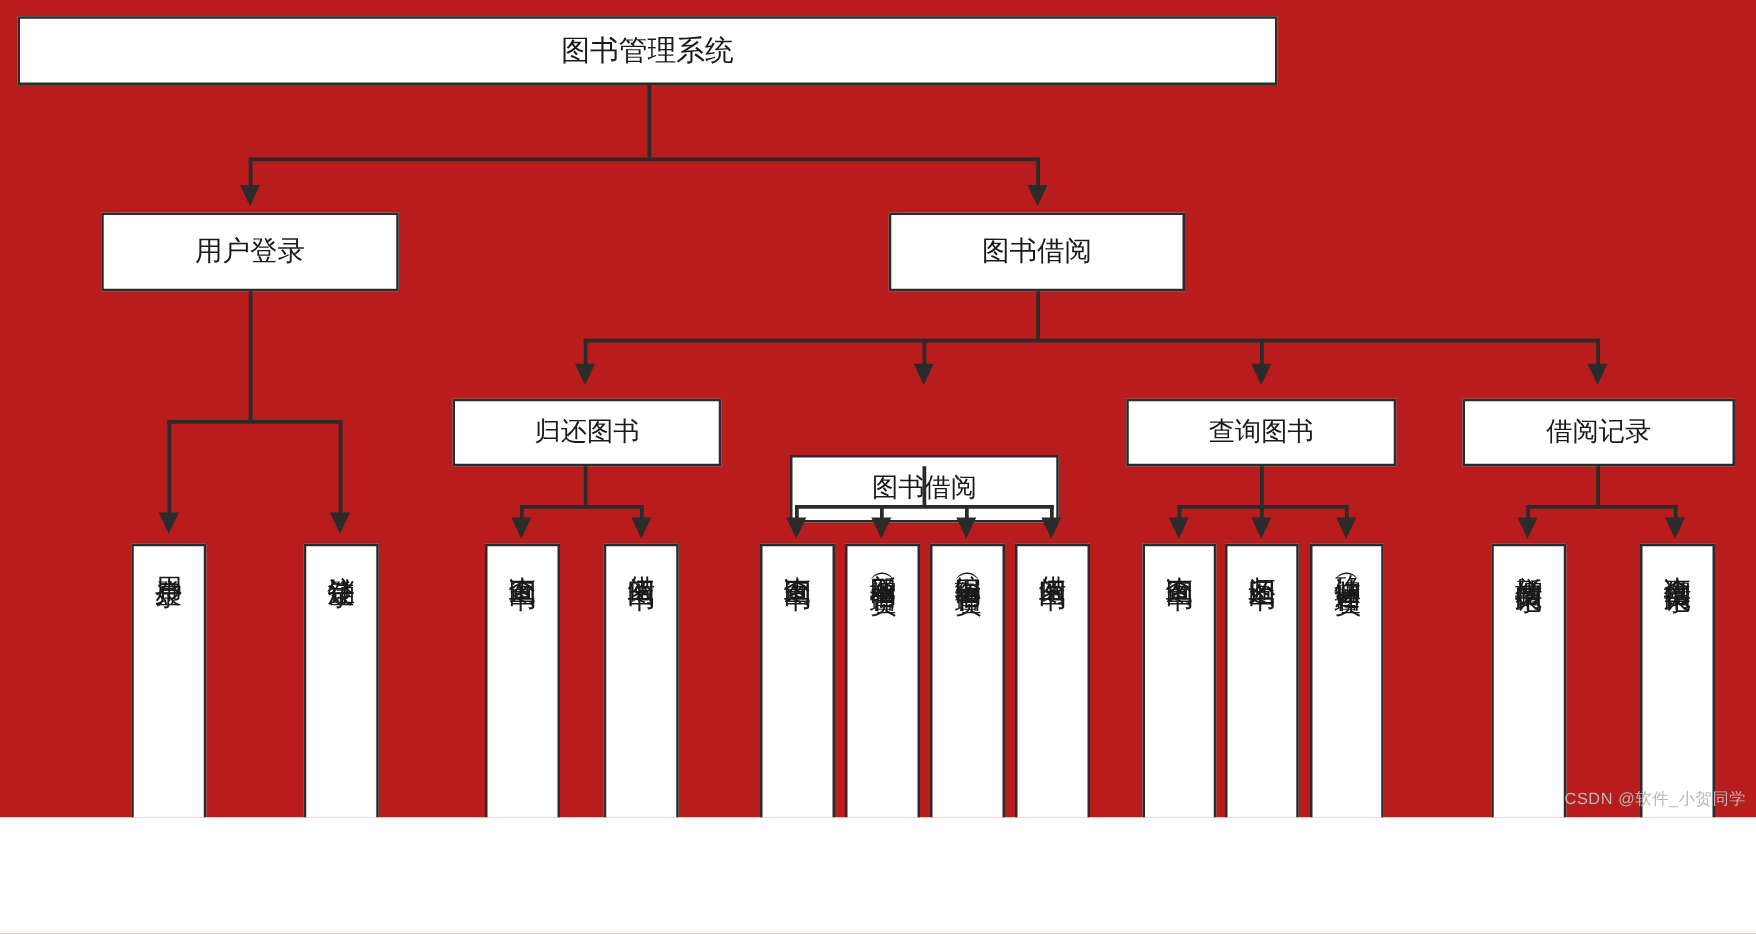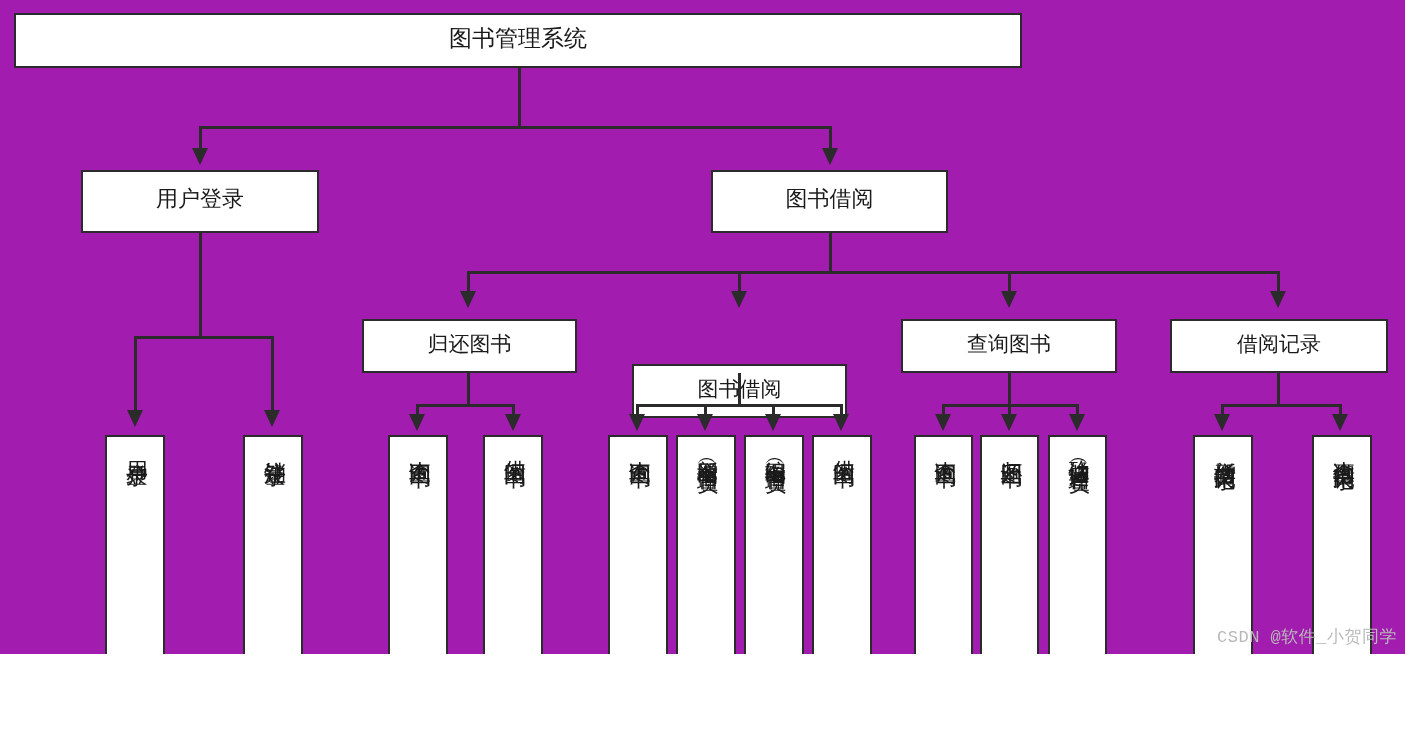--- a/index.html
+++ b/index.html
@@ -7,23 +7,22 @@
     padding: 0;
     background: #ffffff;
   }
   body {
     font-family: "Liberation Sans", "DejaVu Sans", sans-serif;
   }
   #canvas {
     position: relative;
     width: 1405px;
     height: 654px;
-    background: #a21caf;
+    background: #b91c1c;
     overflow: hidden;
-    font-family: Liberation Mono, monospace;
   }
   .node {
     position: absolute;
     box-sizing: border-box;
     border: 2px solid #2b2b2b;
     background: #ffffff;
     display: flex;
     align-items: center;
     justify-content: center;
     color: #1a1a1a;
@@ -71,21 +70,21 @@
     position: absolute;
     width: 0; height: 0;
     border-left: 8px solid transparent;
     border-right: 8px solid transparent;
     border-top: 17px solid #2b2b2b;
   }
   .watermark {
     position: absolute;
     right: 8px;
     bottom: 6px;
-    font-size: 17px;
+    font-size: 13px;
     color: #b8b8b8;
     letter-spacing: 0.5px;
     white-space: nowrap;
   }
 </style>
 </head>
 <body>
 
 <div id="canvas">
 

